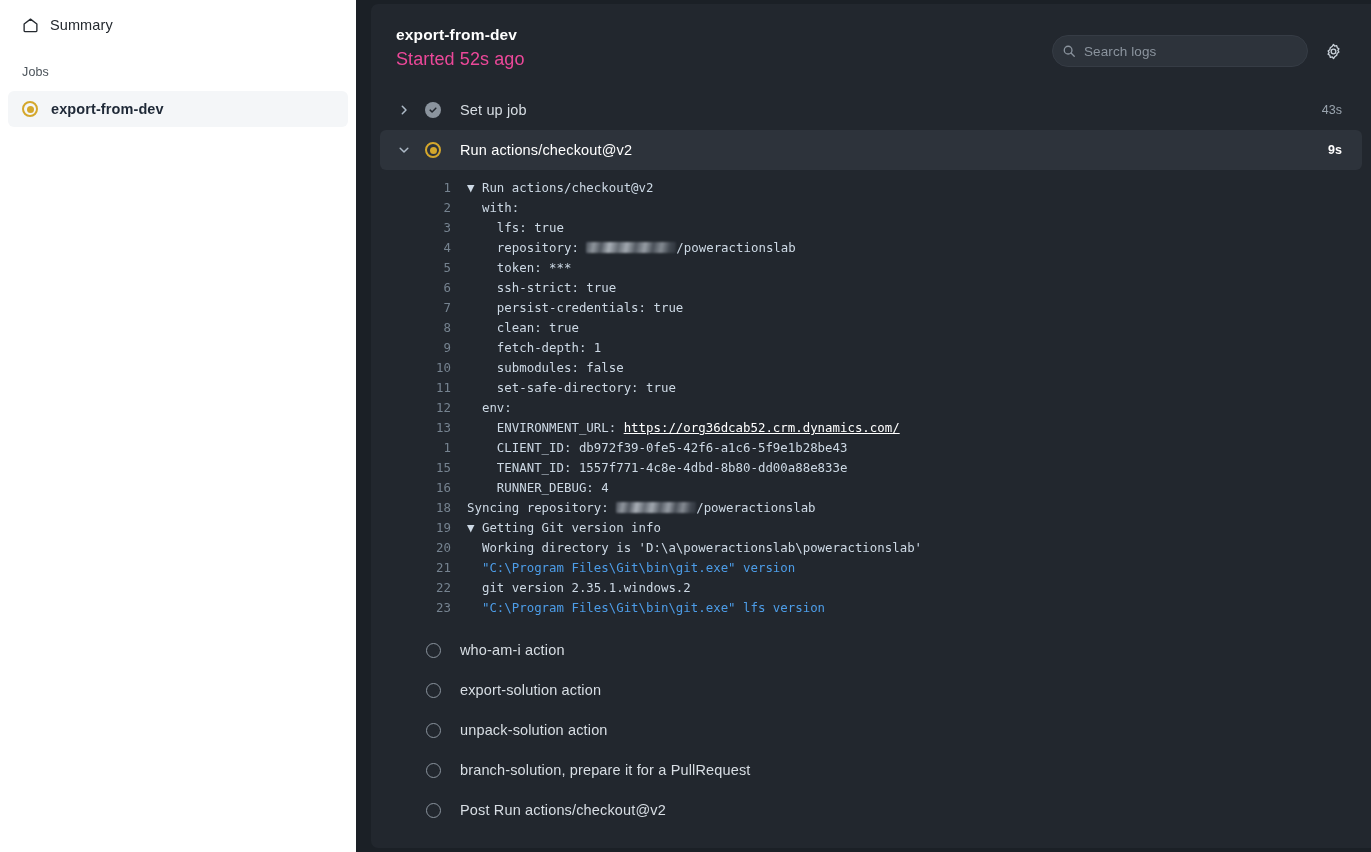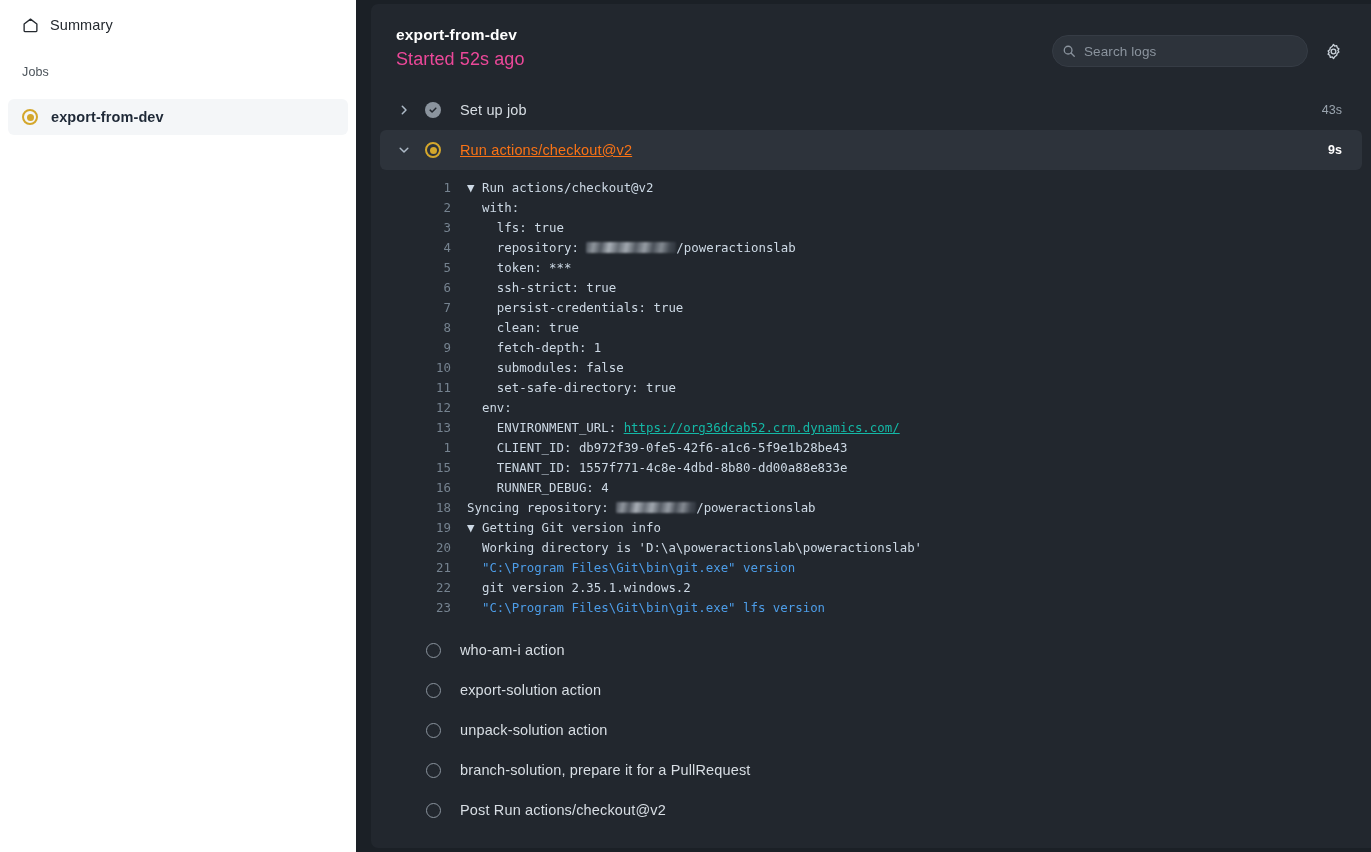--- a/index.html
+++ b/index.html
@@ -44,21 +44,21 @@
     font-size: 14.5px;
     color: #24292f;
     letter-spacing: .1px;
   }
 
   .jobs-head {
     font-size: 12.5px;
     color: #4a5259;
     padding: 0 22px;
     margin-top: 23px;
-    margin-bottom: 20px;
+    margin-bottom: 12px;
     letter-spacing: .15px;
   }
 
   .job-row {
     display: flex;
     align-items: center;
     gap: 13px;
     height: 36px;
     margin: 0 8px;
     padding: 0 14px;
@@ -197,21 +197,21 @@
     width: 15px; height: 15px; border-radius: 50%;
     border: 1.6px solid #8b949e;
   }
 
   .step .name {
     margin-left: 17px;
     font-size: 14.5px;
     color: #d8dee4;
     letter-spacing: .15px;
   }
-  .step.active .name { color: #f97316; text-decoration: underline; }
+  .step.active .name { color: #ffffff; }
 
   .step .dur {
     position: absolute;
     right: 20px;
     font-size: 12.5px;
     color: #9aa4ae;
   }
   .step.active .dur { color: #ffffff; font-weight: bold; }
 
   
@@ -226,21 +226,21 @@
     width: 87px;
     flex: 0 0 87px;
     text-align: right;
     padding-right: 16px;
     color: #768390;
     user-select: none;
   }
   .ltxt { color: #cdd9e5; }
   .ltxt.cmd { color: #4d9de8; }
   .ltxt a {
-    color: #14b8a6;
+    color: #ffffff;
     text-decoration: underline;
   }
   .redact {
     display: inline-block;
     width: 90px;
     height: 11px;
     vertical-align: -1px;
     border-radius: 1px;
     background: linear-gradient(100deg,
       #4a5059 0%, #9aa0a8 9%, #545a63 17%, #b6bcc4 26%,

